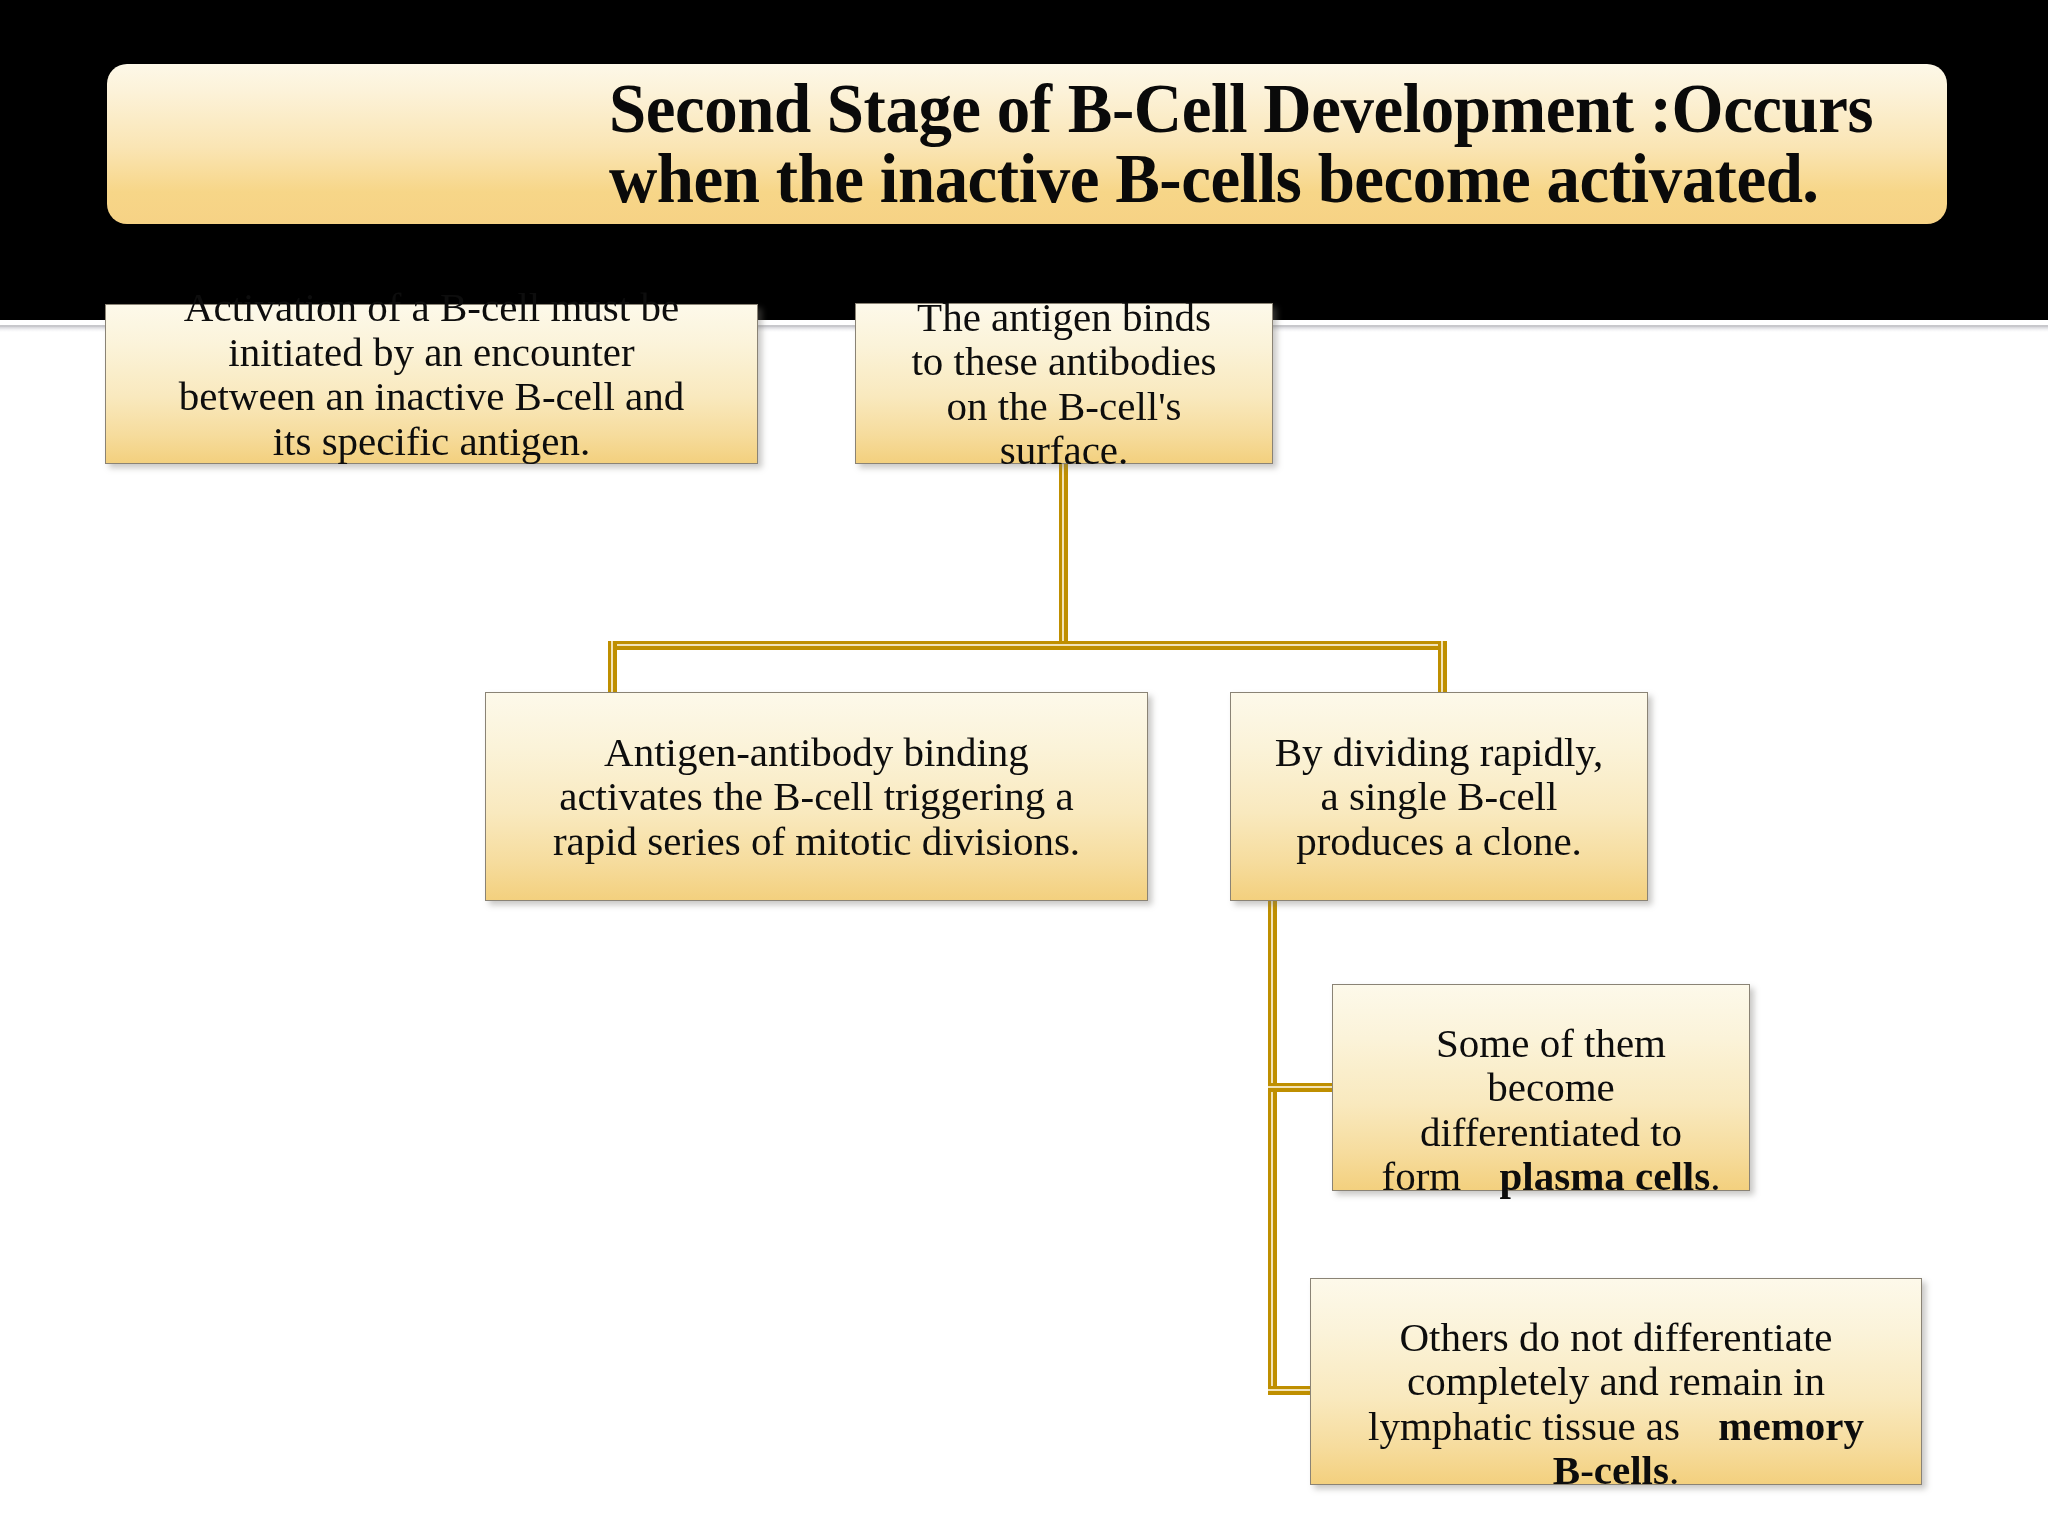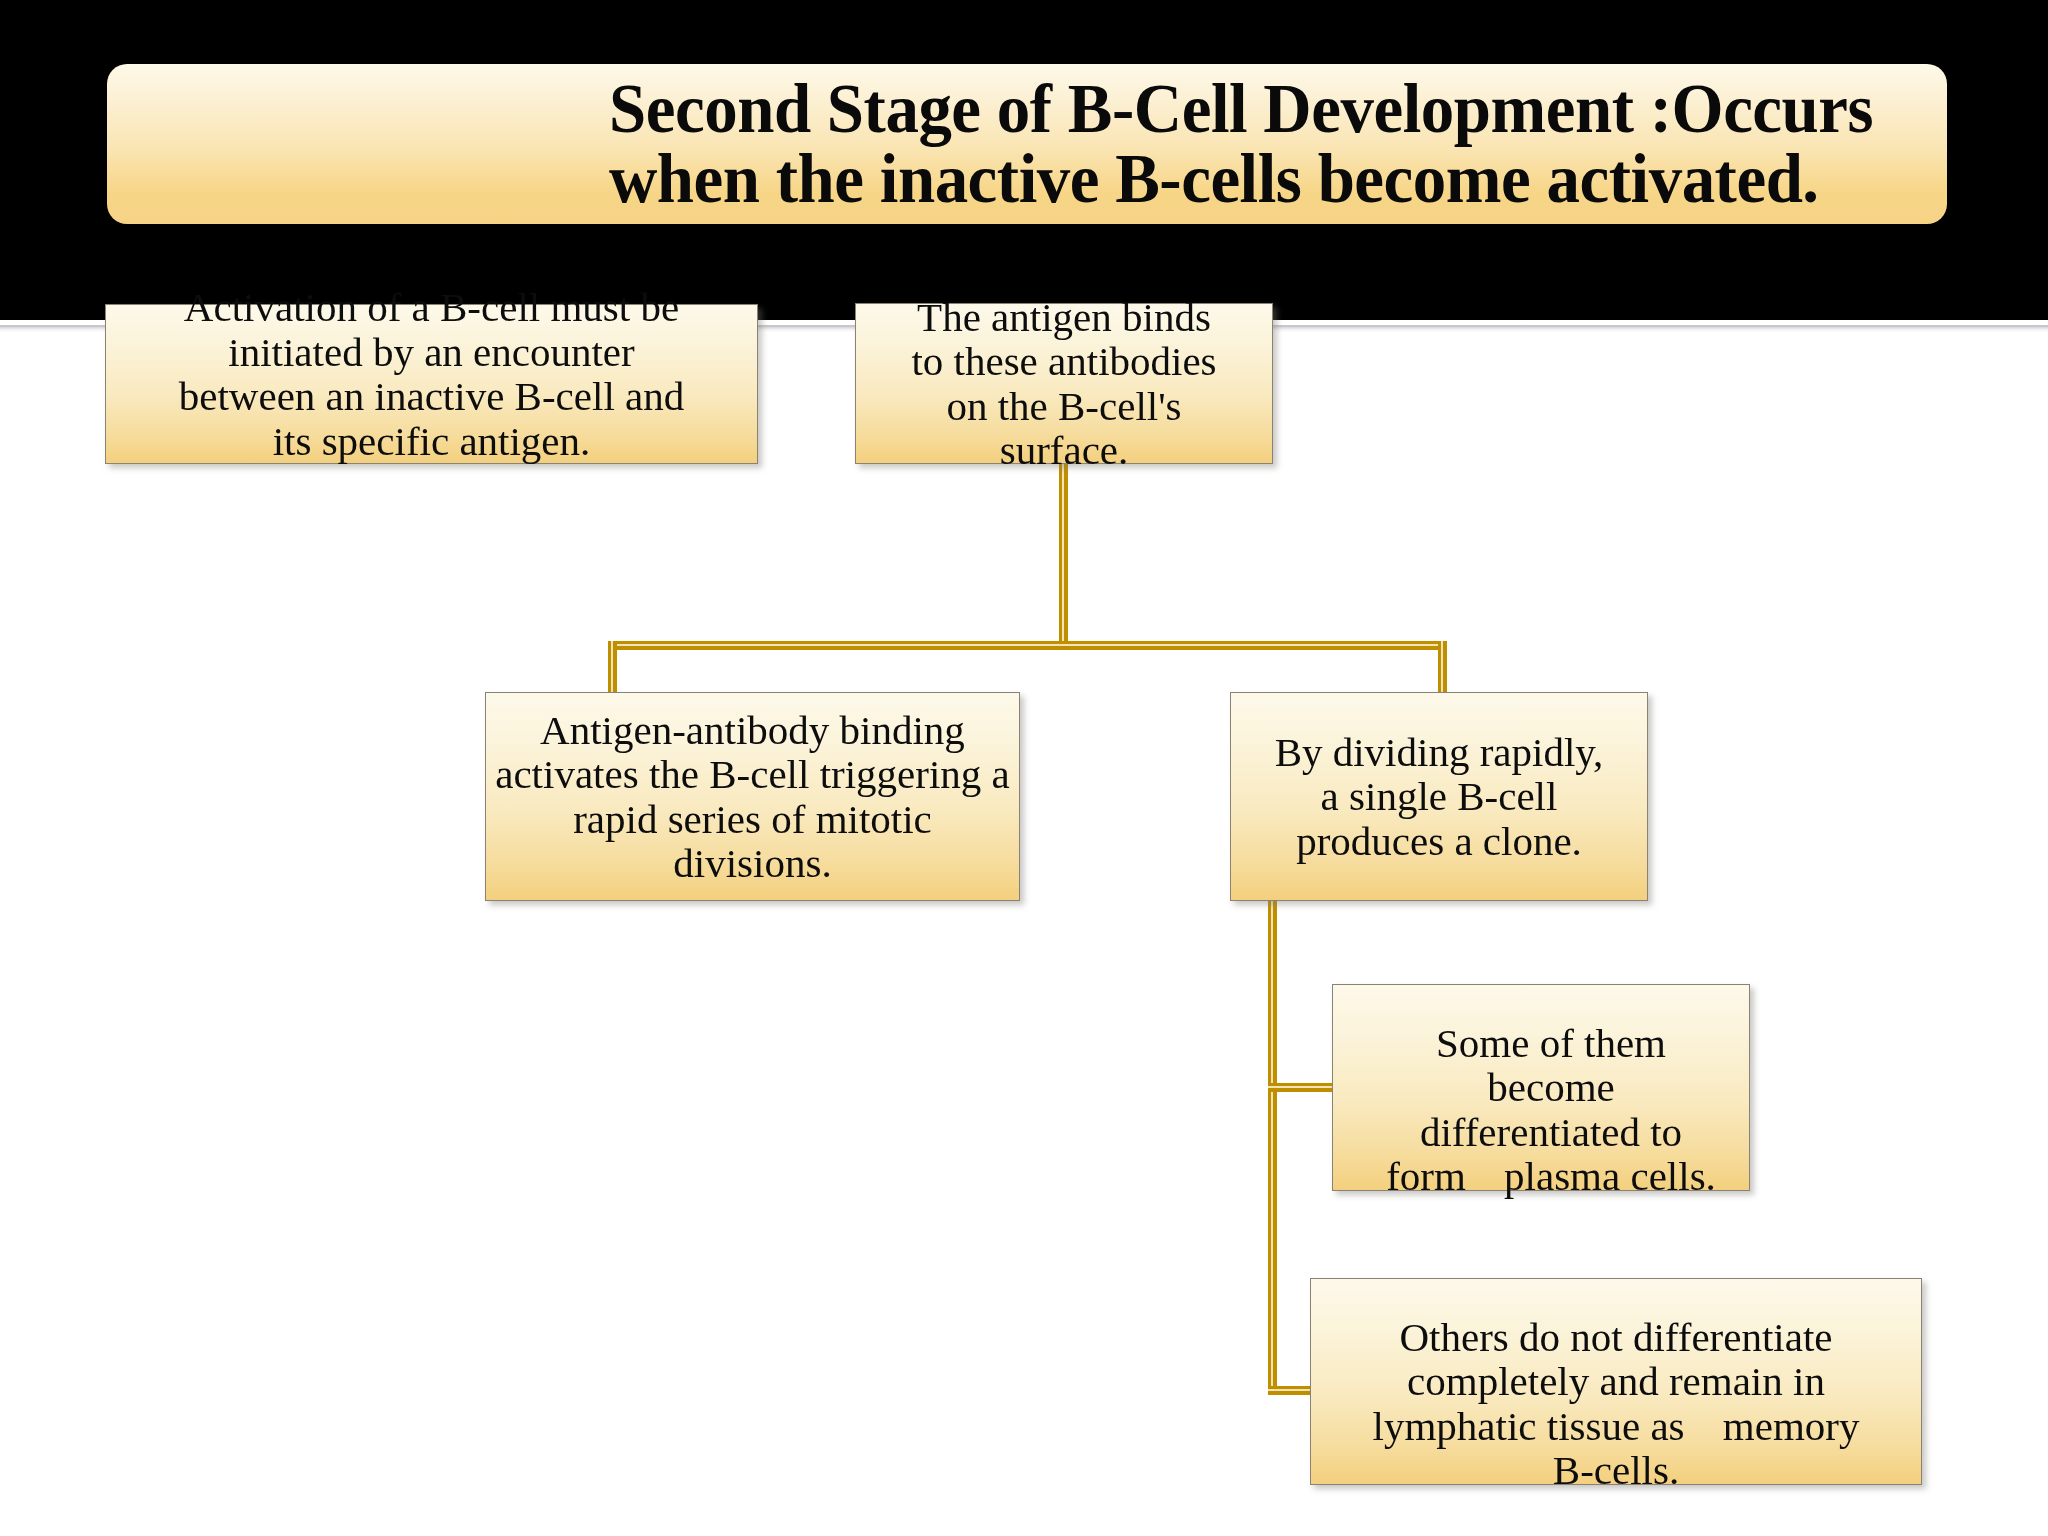--- a/index.html
+++ b/index.html
@@ -94,33 +94,33 @@
     width: 100%;
     white-space: pre-line;
   }
 
   #box-activation   { left: 105px;  top: 304px;  width: 653px;  height: 160px; align-items: flex-end; }
   #box-activation .flow-text { font-size: 41px; }
 
   #box-antigen-binds{ left: 855px;  top: 303px;  width: 418px;  height: 161px; }
   #box-antigen-binds .flow-text { font-size: 41px; }
 
-  #box-binding-activates { left: 485px; top: 692px; width: 535px; height: 209px; }
+  #box-binding-activates { left: 485px; top: 692px; width: 663px; height: 209px; }
   #box-binding-activates .flow-text { font-size: 41px; }
 
   #box-dividing     { left: 1230px; top: 692px; width: 418px; height: 209px; }
   #box-dividing .flow-text { font-size: 41px; }
 
   #box-plasma       { left: 1332px; top: 984px; width: 418px; height: 207px; padding-left: 20px; }
   #box-plasma .flow-text { font-size: 41px; }
 
   #box-memory       { left: 1310px; top: 1278px; width: 612px; height: 207px; }
   #box-memory .flow-text { font-size: 41px; }
 
-  .flow-text b { font-weight: normal; margin-left: 28px; }
+  .flow-text b { font-weight: bold; margin-left: 28px; }
 
   
   .conn {
     position: absolute;
     background: #bf8f00;
     z-index: 2;
   }
   .conn-h { height: 9px; }
   .conn-v { width: 9px; }
 

